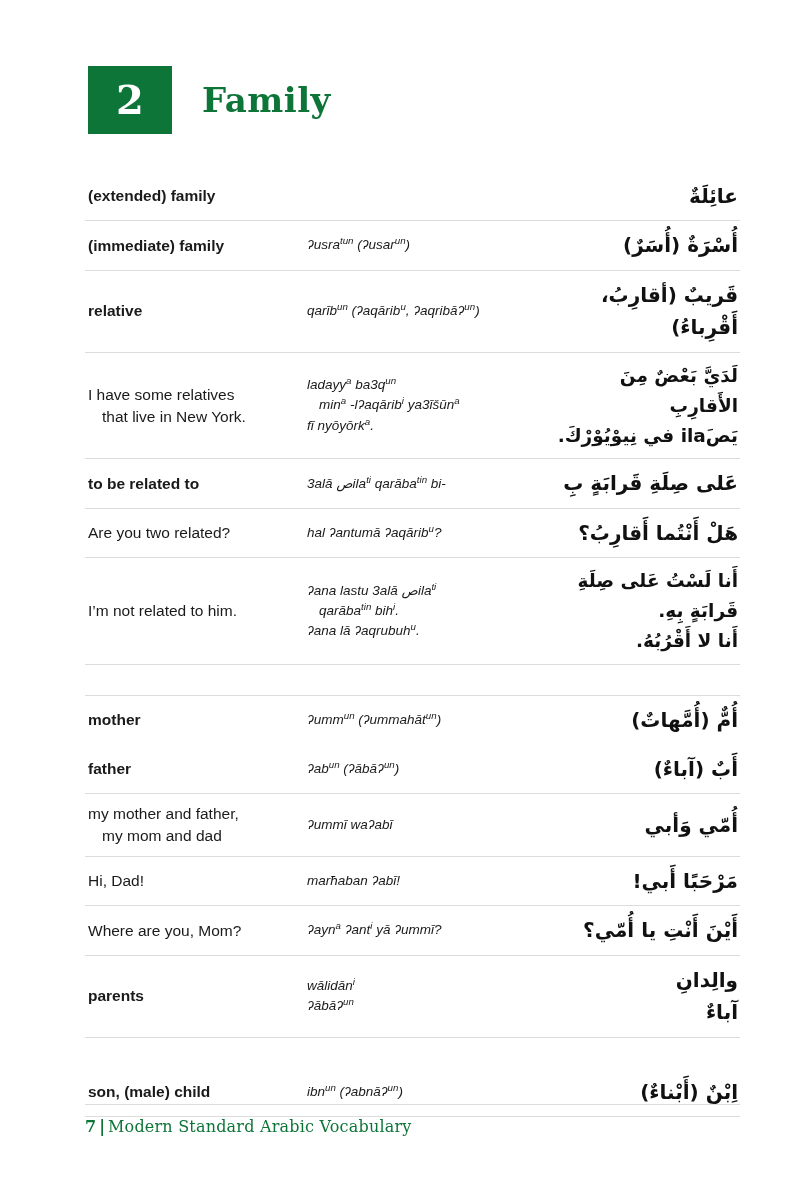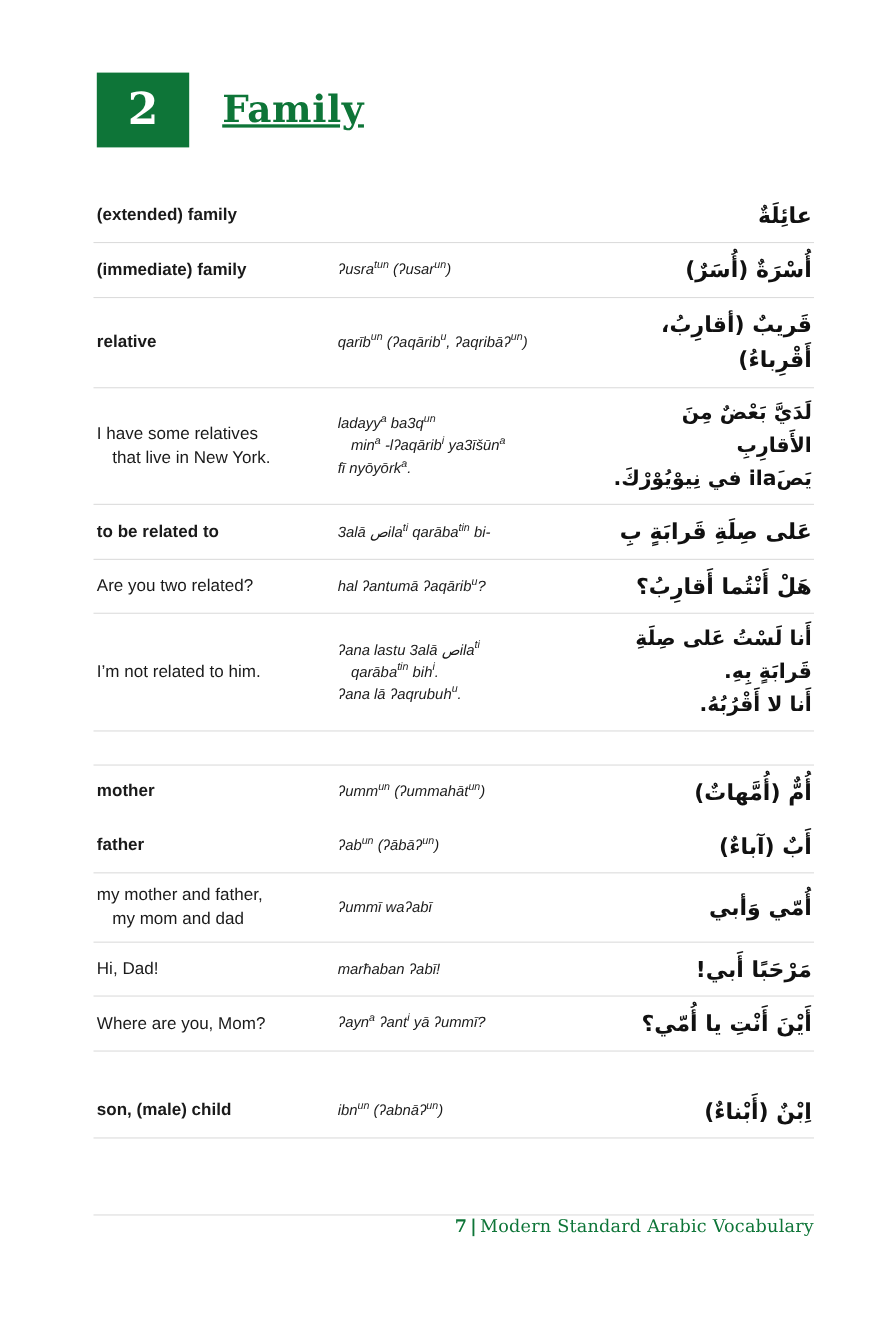--- a/index.html
+++ b/index.html
@@ -42,21 +42,20 @@
     letter-spacing: 0;
   }
   .chapter-title {
     margin-left: 30px;
     color: #0e7538;
     font-family: "DejaVu Serif", serif;
     font-weight: bold;
     font-size: 34px;
     letter-spacing: 0.5px;
     white-space: nowrap;
-    text-decoration: underline;
   }
 
   
   .vocab-table {
     position: absolute;
     left: 85px;
     top: 172px;
     width: 655px;
   }
   .vocab-group { width: 100%; }
@@ -124,21 +123,22 @@
   .col-ar .ln { display: block; }
   .col-ar.sentence { font-size: 18.5px; font-weight: bold; }
 
   
   .footer {
     position: absolute;
     left: 85px;
     top: 1104px;
     width: 655px;
     border-top: 1px solid #dcdcdc;
-    text-align: right;
+    padding-top: 12px;
+    text-align: left;
     font-family: "DejaVu Serif", serif;
     font-size: 16px;
     color: #0e7538;
     white-space: nowrap;
   }
   .footer .pagenum { font-weight: bold; }
   .footer .sep { font-weight: bold; padding: 0 3px; }
   .footer .bookname { letter-spacing: 0.2px; }
 </style>
 </head>
@@ -286,20 +286,33 @@
           <div class="col-en">
             <span class="ln">Where are you, Mom?</span>
           </div>
           <div class="col-tr">
             <span class="ln">ʔayn<sup>a</sup> ʔant<sup>i</sup> yā ʔummī?</span>
           </div>
           <div class="col-ar">
             <span class="ln">أَيْنَ أَنْتِ يا أُمّي؟</span>
           </div>
         </div>
+        <div class="vocab-row">
+          <div class="col-en bold">
+            <span class="ln">parents</span>
+          </div>
+          <div class="col-tr">
+            <span class="ln">wālidān<sup>i</sup></span>
+            <span class="ln">ʔābāʔ<sup>un</sup></span>
+          </div>
+          <div class="col-ar">
+            <span class="ln">والِدانِ</span>
+            <span class="ln">آباءٌ</span>
+          </div>
+        </div>
       </div>
       <div class="group-gap"></div>
       <div class="vocab-group">
         <div class="vocab-row first-row">
           <div class="col-en bold">
             <span class="ln">son, (male) child</span>
           </div>
           <div class="col-tr">
             <span class="ln">ibn<sup>un</sup> (ʔabnāʔ<sup>un</sup>)</span>
           </div>

